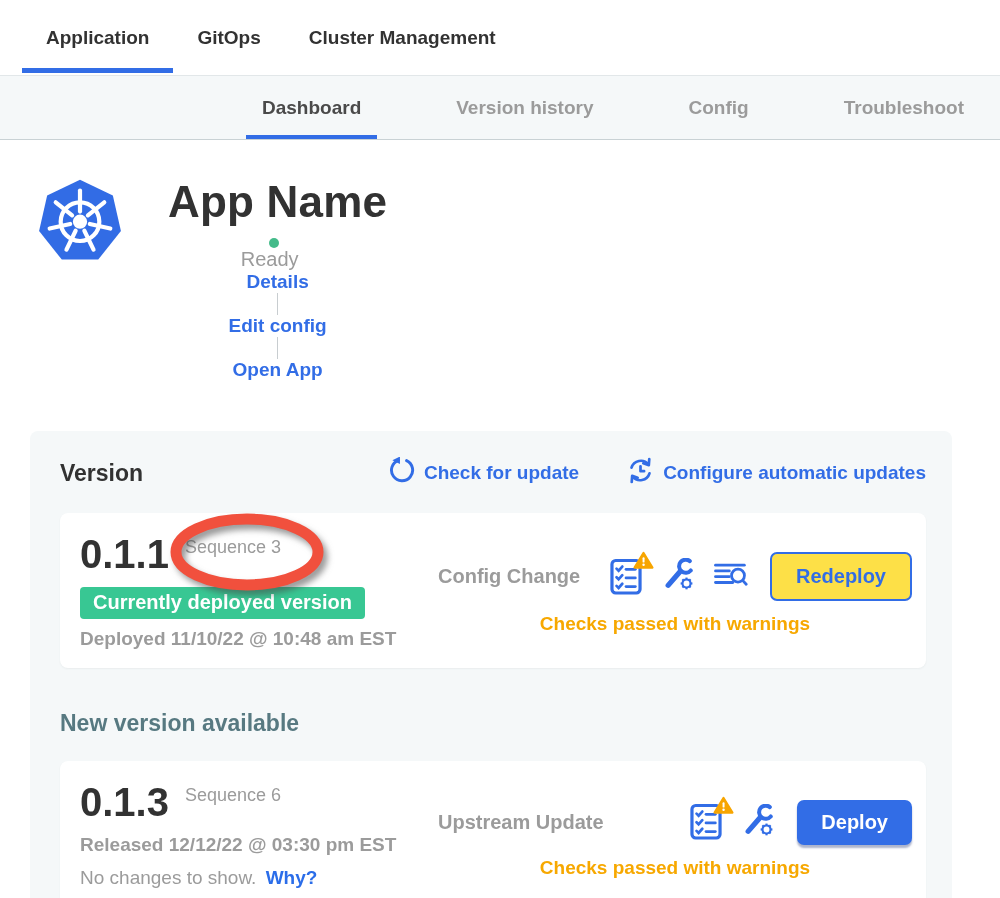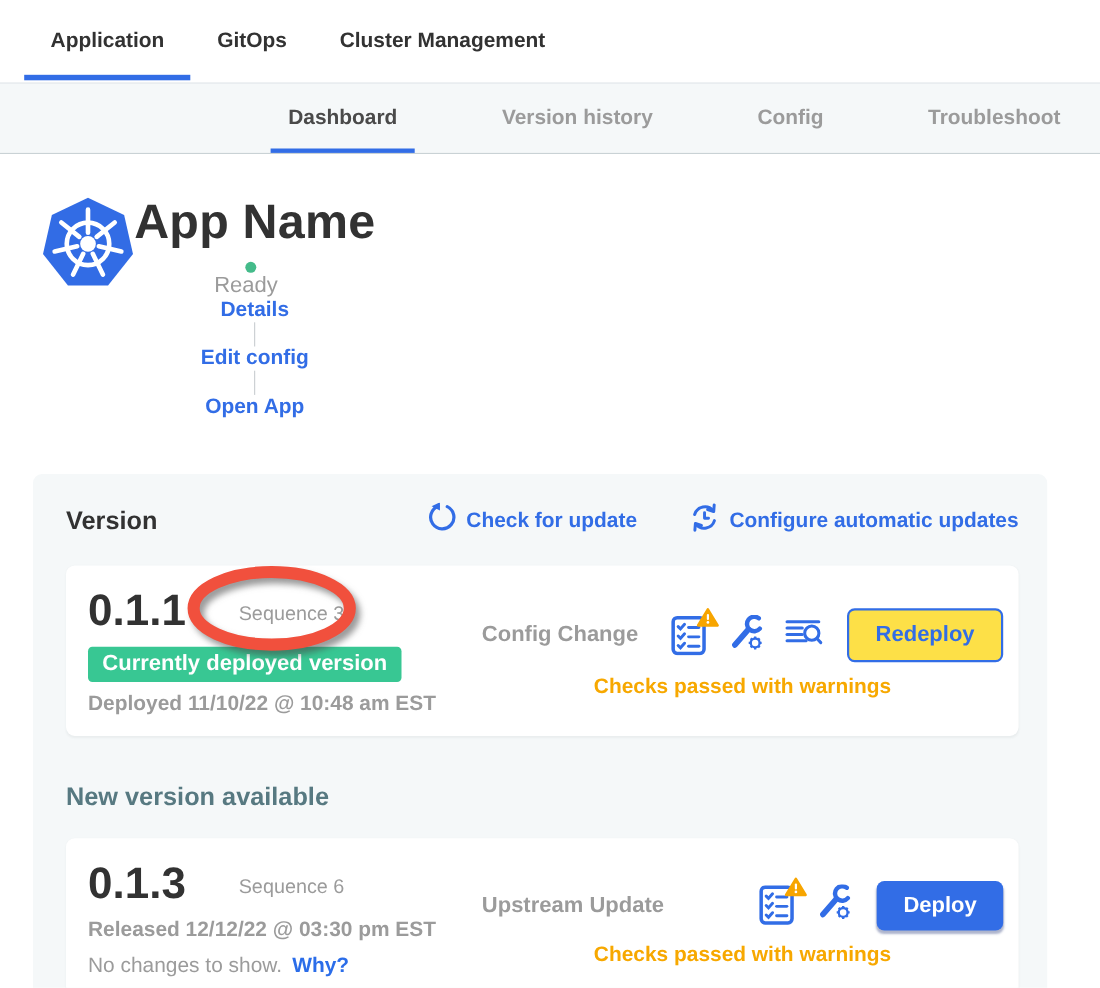--- a/index.html
+++ b/index.html
@@ -19,42 +19,42 @@
     white-space: nowrap; }
   .subnav-tab { position: relative; display: flex; align-items: center; padding: 0 16px;
     margin-right: 63px; font-size: 19px; font-weight: 700; color: #9b9b9b; cursor: pointer; }
   .subnav-tab.active { color: #4a4a4a; }
   .subnav-tab.active::after { content: ""; position: absolute; left: 0; right: 0; bottom: 0;
     height: 4px; background: #326de6; }
 
   
   .app-header { display: flex; align-items: flex-start; margin: 38px 0 0 38px; }
   .k8s-logo { width: 84px; height: 84px; flex: none; }
-  .app-header-text { }
+  .app-header-text { margin-left: 46px; }
   .app-title { font-size: 44px; font-weight: 800; color: #323232; letter-spacing: 0.2px; line-height: 1.1; }
   .status-row { display: flex; align-items: center; margin-top: 12px; flex-direction: column; }
   .status-dot { width: 10px; height: 10px; border-radius: 50%; background: #44bb8a; margin-right: 8px; }
   .status-label { font-size: 20px; font-weight: 500; color: #9b9b9b; margin-right: 16px; }
   .hdr-link { font-size: 19px; font-weight: 700; color: #326de6; text-decoration: none; cursor: pointer; }
   .vdiv { width: 1px; height: 22px; background: #c8cdd0; margin: 0 14px; }
 
   
   .version-section { position: relative; width: 922px; margin: 50px 0 0 30px; padding: 26px 26px 28px 30px;
     background: #f5f8f9; border-radius: 8px; }
   .vc-header { display: flex; align-items: center; }
   .vc-title { font-size: 23px; font-weight: 800; color: #323232; }
   .vc-actions { margin-left: auto; display: flex; align-items: center; gap: 48px; }
   .vc-action { display: flex; align-items: center; gap: 9px; font-size: 19px; font-weight: 700;
     color: #326de6; text-decoration: none; cursor: pointer; }
   .vc-action svg { flex: none; }
 
   .release-card { position: relative; display: flex; margin-top: 24px; padding: 18px 14px 18px 20px;
     background: #ffffff; border-radius: 8px; box-shadow: 0 1px 2px rgba(50,60,70,0.06); min-height: 150px; }
   .rc-left { flex: 0 0 358px; }
-  .ver-line { display: flex; align-items: center; gap: 32px; }
+  .ver-line { display: flex; align-items: flex-start; }
   .ver-num { font-size: 40px; font-weight: 800; color: #323232; line-height: 1.15; }
   .seq { font-size: 18px; font-weight: 500; color: #9b9b9b; margin-left: 16px; padding-top: 6px; }
   .deployed-badge { display: inline-block; margin-top: 10px; padding: 4px 13px 5px; border-radius: 4px;
     background: #38c793; color: #ffffff; font-size: 20px; font-weight: 700; }
   .meta-line { margin-top: 9px; font-size: 19px; font-weight: 600; color: #9b9b9b; }
   .changes-line { margin-top: 11px; font-size: 19px; font-weight: 500; color: #9b9b9b; }
   .why-link { font-weight: 700; color: #2b6de9; text-decoration: none; cursor: pointer; margin-left: 4px; }
 
   .rc-right { flex: 1; display: flex; flex-direction: column; justify-content: center; padding-top: 6px; }
   .rc-row { display: flex; align-items: center; }

